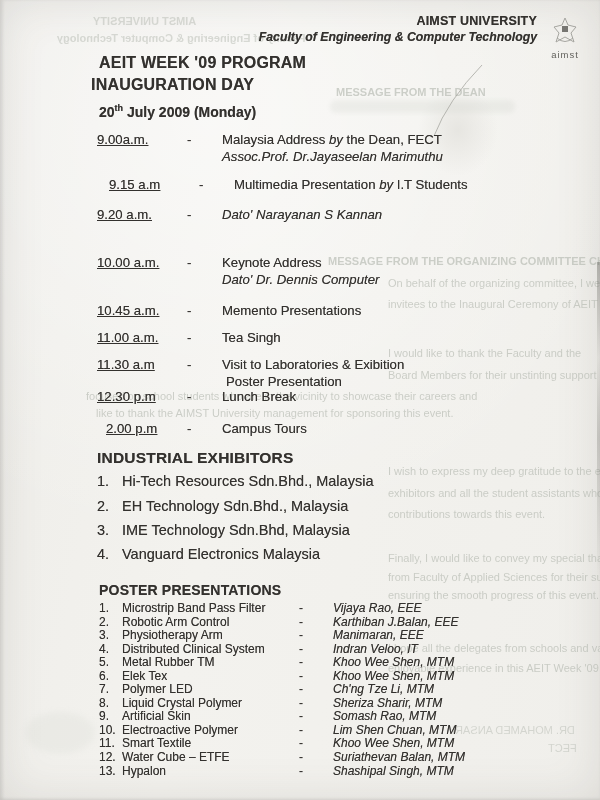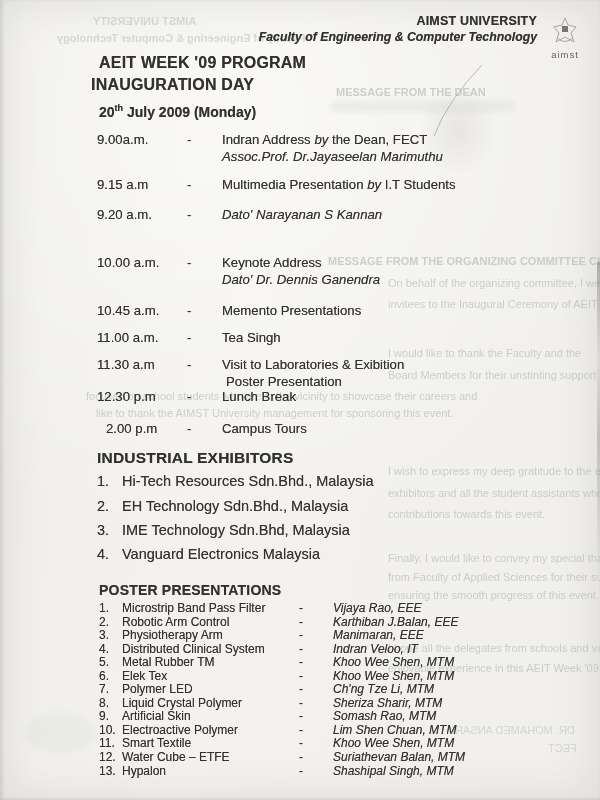--- a/index.html
+++ b/index.html
@@ -19,21 +19,21 @@
   .logo{position:absolute;top:15px;right:13px;width:44px;text-align:center;}
   .logo svg{display:block;margin:0 auto;opacity:.75;}
   .logo-label{font-family:Liberation Sans, sans-serif;font-size:9.5px;letter-spacing:1px;color:#63625d;margin-top:0px;}
   
   .title1{position:absolute;left:99px;top:54px;font-size:16px;font-weight:bold;letter-spacing:.2px;}
   .title2{position:absolute;left:91px;top:76px;font-size:16px;font-weight:bold;letter-spacing:.2px;}
   .date{position:absolute;left:99px;top:103px;font-size:14px;font-weight:bold;}
   .date sup{font-size:9px;margin-top:30px;}
   
   .srow{position:absolute;left:97px;display:grid;grid-template-columns:90px 35px 300px;font-size:13.2px;line-height:16.5px;}
-  .srow .time{white-space:nowrap;}
+  .srow .time{white-space:nowrap;text-decoration:underline;}
   .srow .time.ind{padding-left:9px;}
   .srow .sub{font-style:italic;}
   .srow .sub.norm{font-style:normal;padding-left:4px;}
   .srow em{font-style:italic;}
   
   .h-ind{position:absolute;left:97px;top:449px;font-size:15.5px;font-weight:bold;letter-spacing:.2px;}
   #exhibitors{position:absolute;left:97px;top:469px;}
   .erow{display:grid;grid-template-columns:25px 1fr;height:24.4px;align-items:center;font-size:14.5px;white-space:nowrap;}
   
   .h-post{position:absolute;left:99px;top:582px;font-size:14px;font-weight:bold;letter-spacing:.2px;}
@@ -106,44 +106,44 @@
   <div class="title1 ink fg">AEIT WEEK '09 PROGRAM</div>
   <div class="title2 ink fg">INAUGURATION DAY</div>
 
   <div class="date ink fg"><span>20</span><sup>th</sup><span> July 2009 (Monday)</span></div>
 
   <div id="schedule">
       <div class="srow ink fg" style="top: 132px;">
         <span class="time">9.00a.m.</span>
         <span class="dash">-</span>
         <div class="desc">
-          <div class="main"><span>Indran Address </span><em>by</em><span> the Dean, FECT</span></div>
+          <div class="main"><span>Malaysia Address </span><em>by</em><span> the Dean, FECT</span></div>
           <div class="sub">Assoc.Prof. Dr.Jayaseelan Marimuthu</div>
         </div>
       </div>
-      <div class="srow ink fg" style="top: 177px;">
+      <div class="srow ink fg" style="top: 177px; margin-left: 12px;">
         <span class="time">9.15 a.m</span>
         <span class="dash">-</span>
         <div class="desc">
           <div class="main"><span>Multimedia Presentation </span><em>by</em><span> I.T Students</span></div>
         </div>
       </div>
       <div class="srow ink fg" style="top: 207px;">
         <span class="time">9.20 a.m.</span>
         <span class="dash">-</span>
         <div class="desc">
           <div class="sub">Dato' Narayanan S Kannan</div>
         </div>
       </div>
       <div class="srow ink fg" style="top: 255px;">
         <span class="time">10.00 a.m.</span>
         <span class="dash">-</span>
         <div class="desc">
           <div class="main"><span>Keynote Address</span></div>
-          <div class="sub">Dato' Dr. Dennis Ganendra</div>
+          <div class="sub">Dato' Dr. Dennis Computer</div>
         </div>
       </div>
       <div class="srow ink fg" style="top: 303px;">
         <span class="time">10.45 a.m.</span>
         <span class="dash">-</span>
         <div class="desc">
           <div class="main"><span>Memento Presentations</span></div>
         </div>
       </div>
       <div class="srow ink fg" style="top: 330px;">

